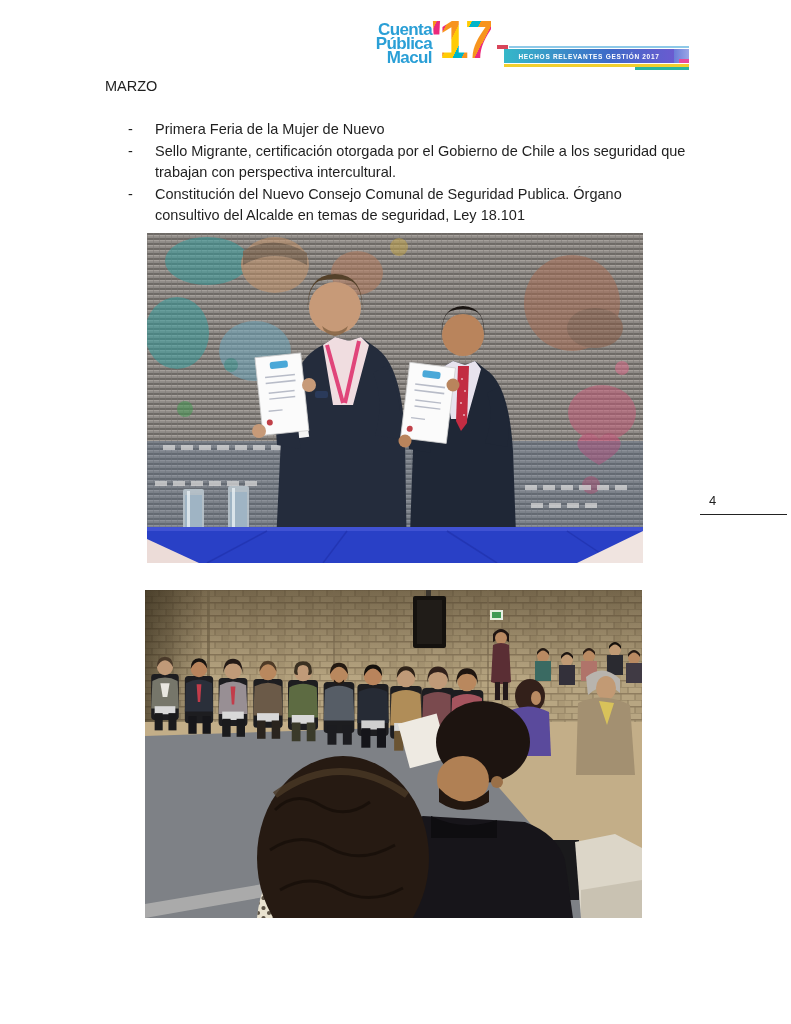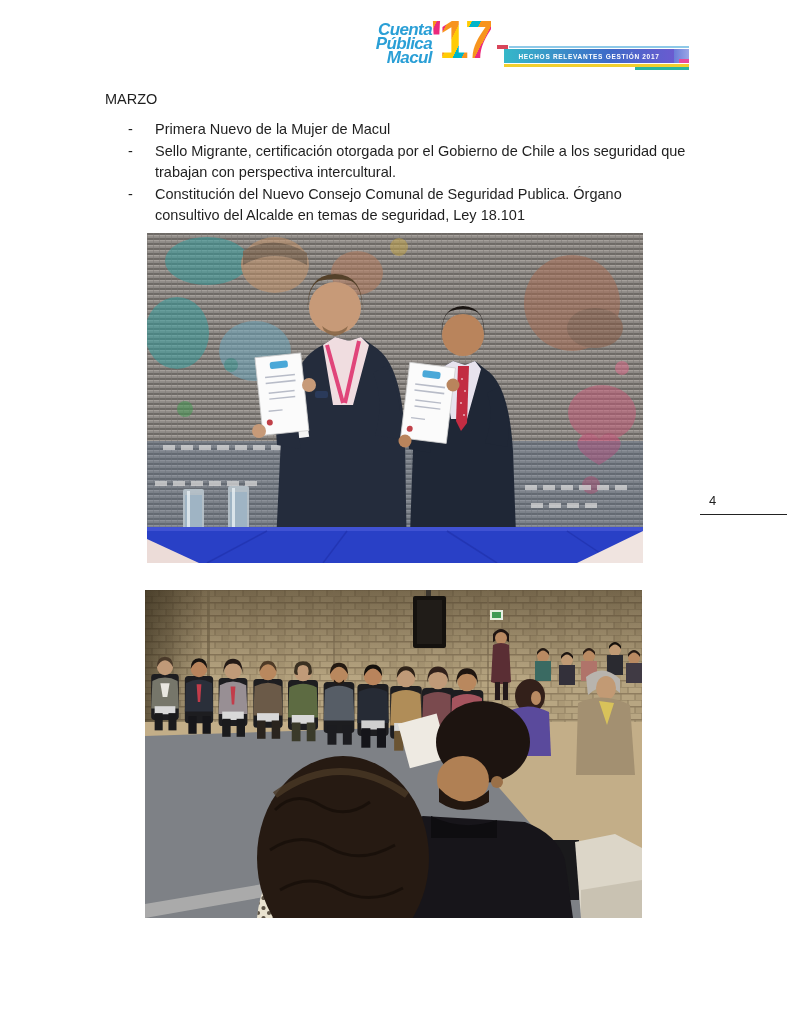--- a/index.html
+++ b/index.html
@@ -1,42 +1,42 @@
 <!DOCTYPE html>
 <html><head>
 <meta charset="utf-8">
 <style>
   html,body{margin:0;padding:0;background:#ffffff;}
   .page{position:relative;width:791px;height:1024px;background:#ffffff;overflow:hidden;
         font-family:"Liberation Sans",sans-serif;color:#1f1f1f;}
 
   
   .logo-text{position:absolute;left:352px;top:23px;width:80px;text-align:right;
-             color:#2a9fd6;font-style:italic;font-weight:bold;font-size:17px;line-height:14px;
+             color:#2a9fd6;font-weight:bold;font-size:17px;line-height:14px;
              letter-spacing:-0.6px;}
   .logo-year{position:absolute;left:430px;top:10px;font-size:54px;line-height:58px;
              font-weight:bold;letter-spacing:-4px;
              background:linear-gradient(118deg,#f7941e 0 14%,#ec2a7c 14% 26%,#f7941e 26% 40%,
                         #ffcb05 40% 52%,#00b5c9 52% 62%,#f7941e 62% 76%,#ec2a7c 76% 88%,#00a99d 88% 100%);
              -webkit-background-clip:text;background-clip:text;color:transparent;}
   .banner{position:absolute;left:497px;top:42px;width:192px;height:30px;}
   .banner-red-dash{position:absolute;left:0;top:3px;width:11px;height:4px;background:#d9455a;}
   .banner-top-line{position:absolute;left:12px;top:4px;width:180px;height:2px;background:#8ec9e8;}
   .banner-main{position:absolute;left:7px;top:7px;width:170px;height:14px;
                background:linear-gradient(90deg,#35b8c9,#3f6ac8 62%,#6a5bd0);
                color:#ffffff;font-size:6.5px;font-weight:bold;letter-spacing:0.7px;
                display:flex;align-items:center;justify-content:center;white-space:nowrap;}
   .banner-main-ext{position:absolute;left:177px;top:7px;width:15px;height:14px;
                background:linear-gradient(90deg,#6a7bd8,#9aa6e6);}
   .banner-yellow-line{position:absolute;left:7px;top:22px;width:185px;height:3px;background:#f2cf2e;}
   .banner-green-line{position:absolute;left:138px;top:25px;width:54px;height:3px;background:#2ab5a0;}
   .banner-pink-tip{position:absolute;left:182px;top:17px;width:10px;height:4px;background:#e84a9b;}
 
   
-  .section-title{position:absolute;left:105px;top:91px;font-size:14.5px;}
+  .section-title{position:absolute;left:105px;top:78px;font-size:14.5px;}
   .bullets{position:absolute;left:128px;top:119px;width:560px;margin:0;padding:0;list-style:none;
            font-size:14.5px;line-height:21.5px;}
   .bullets li{display:flex;margin:0;}
   .bullets .dash{width:27px;flex:0 0 27px;}
   .bullets .txt{flex:1;}
 
   
   figure{margin:0;position:absolute;}
   .photo-1{left:147px;top:233px;width:496px;height:330px;}
   .photo-2{left:145px;top:590px;width:497px;height:328px;}
@@ -67,21 +67,21 @@
       <div class="banner-green-line"></div>
       <div class="banner-pink-tip"></div>
     </div>
   </div>
 
   <div class="section-title">MARZO</div>
 
   <ul class="bullets">
     <li>
       <span class="dash">-</span>
-      <span class="txt">Primera Nuevo de la Mujer de Macul</span>
+      <span class="txt">Primera Feria de la Mujer de Nuevo</span>
     </li>
     <li>
       <span class="dash">-</span>
       <span class="txt">Sello Migrante, certificación otorgada por el Gobierno de Chile a los seguridad que trabajan con perspectiva intercultural.</span>
     </li>
     <li>
       <span class="dash">-</span>
       <span class="txt">Constitución del Nuevo Consejo Comunal de Seguridad Publica. Órgano consultivo del Alcalde en temas de seguridad, Ley 18.101</span>
     </li>
   </ul>

